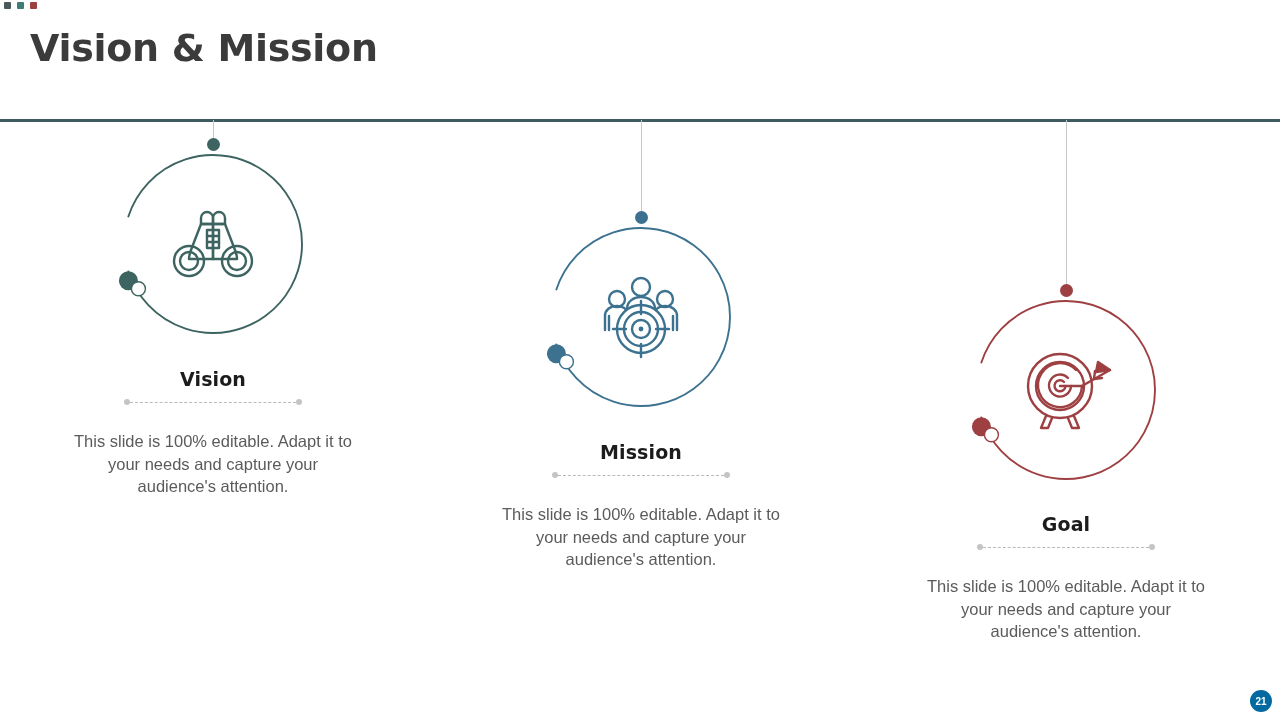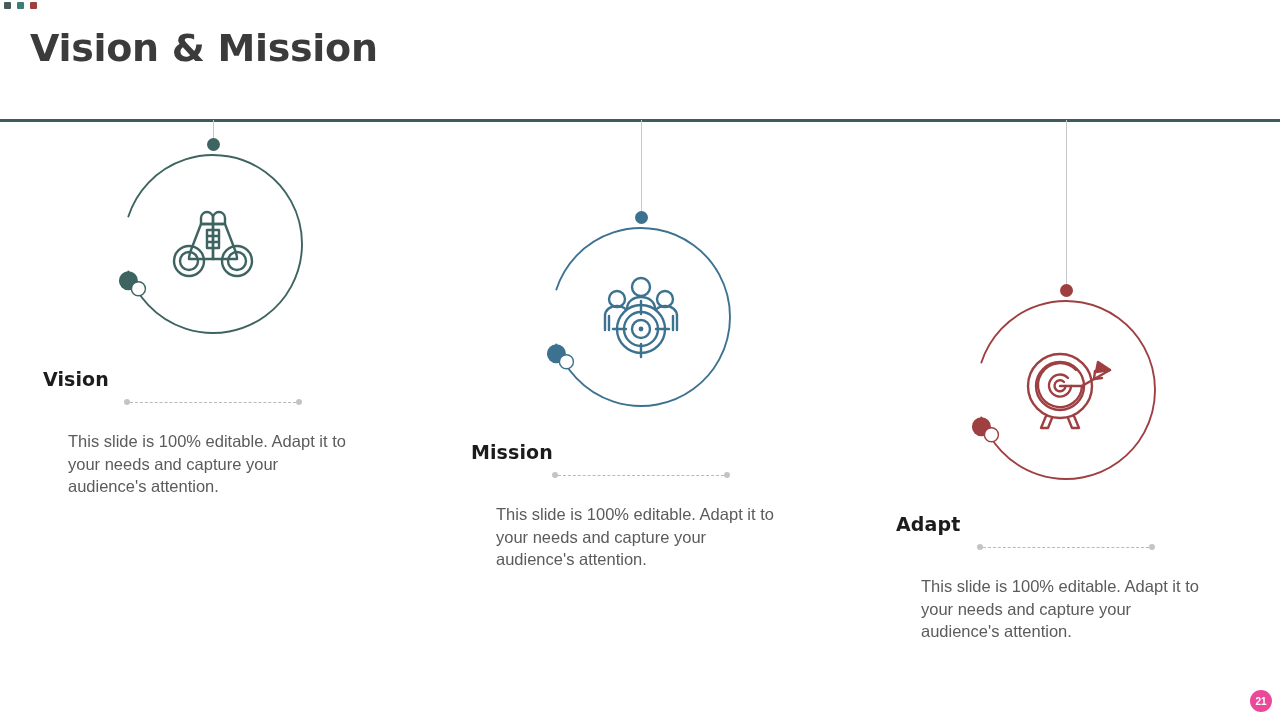--- a/index.html
+++ b/index.html
@@ -97,20 +97,21 @@
     display: flex;
     align-items: center;
     justify-content: center;
   }
 
   
   .caption {
     position: absolute;
     left: 0;
     width: 340px;
+    text-align: center;
   }
   .caption-title {
     font-size: 19px;
     font-weight: 700;
     color: #1c1c1c;
     font-family: "DejaVu Sans", sans-serif;
     letter-spacing: 0.1px;
     margin-bottom: 9px;
   }
   .divider {
@@ -146,21 +147,21 @@
   }
 
   
   #page-number {
     position: absolute;
     right: 8px;
     bottom: 8px;
     width: 22px;
     height: 22px;
     border-radius: 50%;
-    background: #ec4899;
+    background: #0369a1;
     color: #ffffff;
     font-size: 10px;
     font-weight: 700;
     display: flex;
     align-items: center;
     justify-content: center;
     font-family: "Liberation Sans", sans-serif;
   }
 </style>
 </head>
@@ -274,21 +275,21 @@
     <path d="M46 34a5.5 5.5 0 1 0 1.5 4"></path>
     <path d="M42 38h22"></path>
     <path d="M64 38 92 22"></path>
     <path d="M92 22 78 24l2-10z" fill="#9e3f42" stroke="#9e3f42"></path>
     <path d="M84 30l-8 1 1-8" fill="none"></path>
     <path d="M28 68l-5 12h7l4-10"></path>
     <path d="M56 68l5 12h-7l-4-10"></path>
   </svg>
     </div>
     <div class="caption" style="top: 393px;">
-      <div class="caption-title">Adapt</div>
+      <div class="caption-title">Goal</div>
      <div class="divider">
        <span class="cap left"></span>
        <span class="dash"></span>
        <span class="cap right"></span>
      </div>
      <div class="caption-body">This slide is 100% editable. Adapt it to your needs and capture your audience's attention.</div>
     </div>
   </div>
 
 <div id="page-number">21</div>

